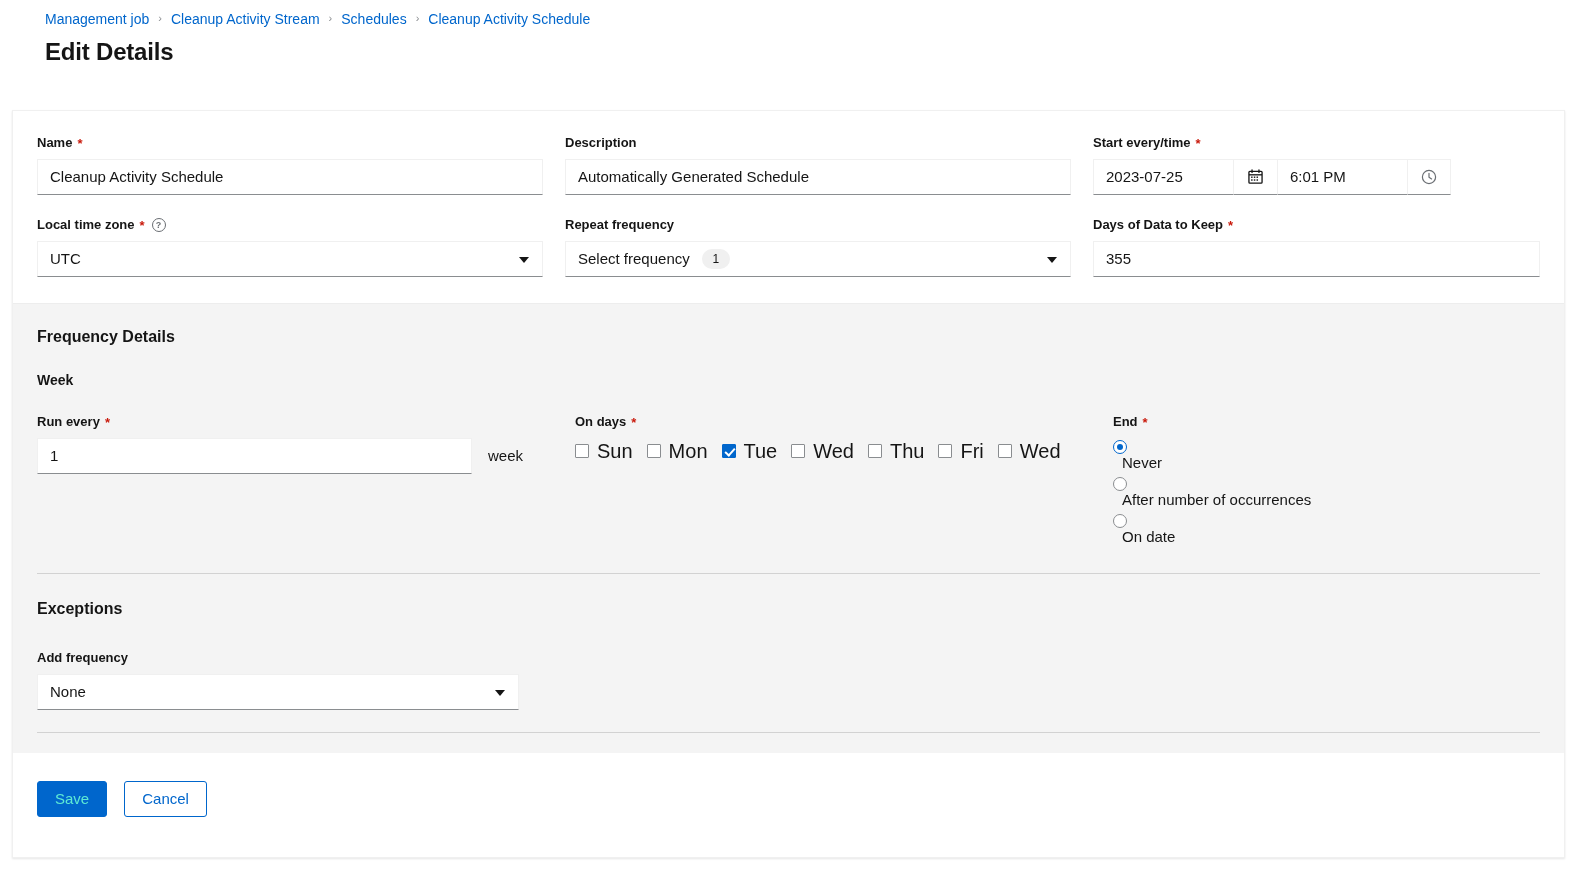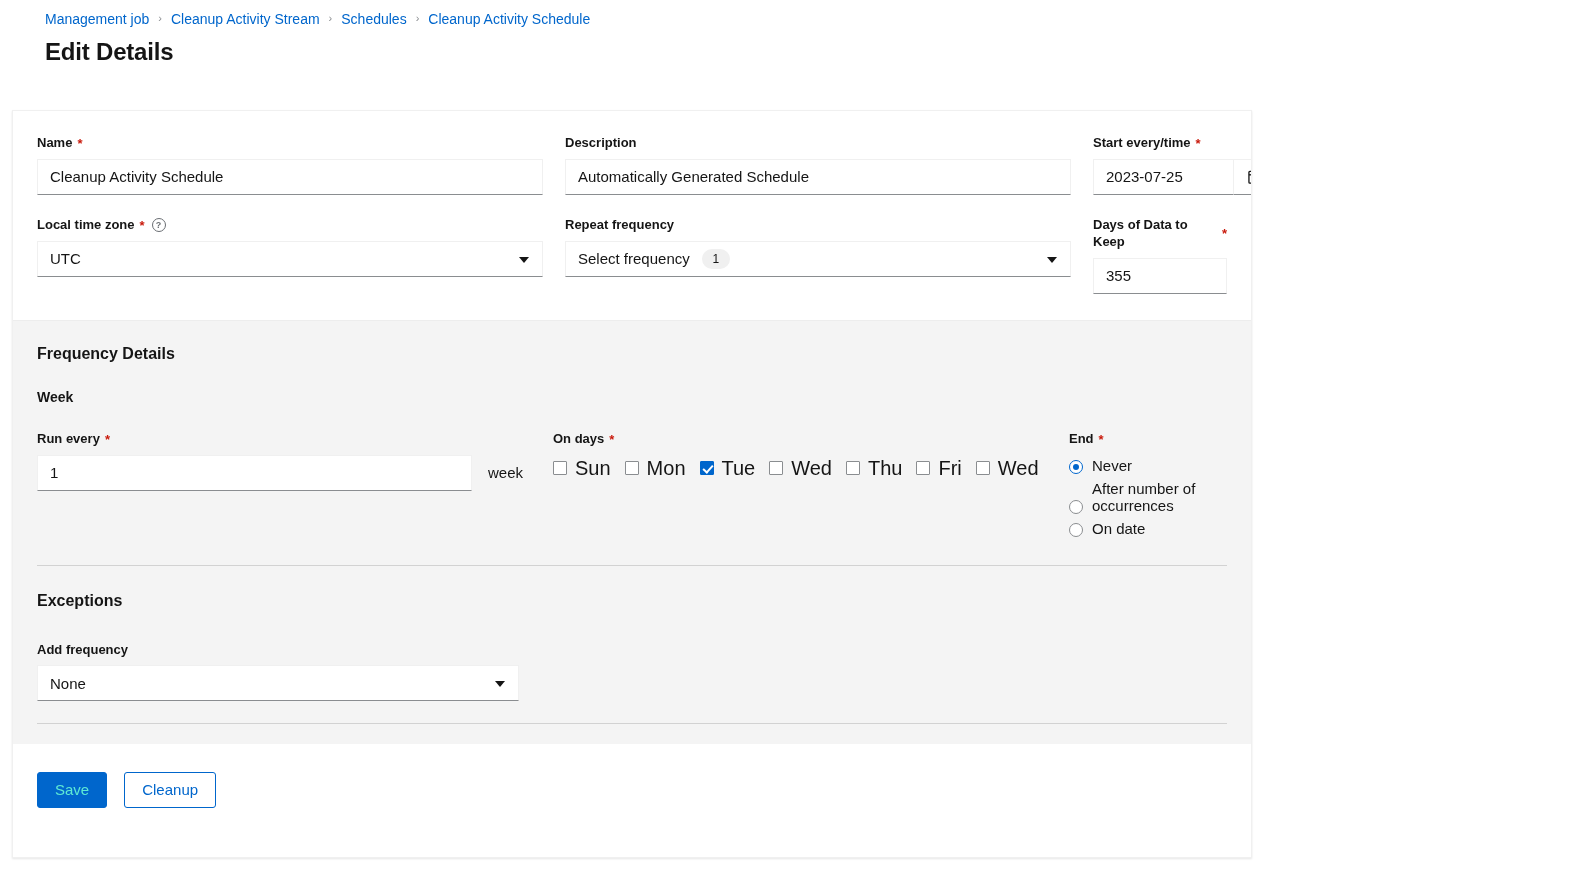--- a/index.html
+++ b/index.html
@@ -20,21 +20,21 @@
     color: #8a8d90; margin: 0 9px; font-size: 11px; display: inline-block;
     transform: translateY(-1px);
   }
   .page-title {
     font-size: 24px; font-weight: 700; letter-spacing: -0.2px;
     margin: 12px 0 0 0; line-height: 1.2;
   }
 
   
   .card {
-    position: absolute; left: 12px; top: 110px; width: 1240px; height: 748px;
+    position: absolute; left: 12px; top: 110px; width: 1553px; height: 748px;
     background: #ffffff; border: 1px solid #f0f0f0;
     box-shadow: 0 1px 2px rgba(3,3,3,0.10);
     overflow: hidden;
   }
   .section-white { background:#fff; padding: 24px 24px 26px 24px; }
   .section-gray  { background:#f4f4f4; padding: 24px 24px 20px 24px; border-top:1px solid #ededed; }
   .section-foot  { background:#fff; padding: 28px 24px 24px 24px; }
 
   
   .grid3 { display: grid; grid-template-columns: 506px 506px 1fr; column-gap: 22px; }
@@ -91,42 +91,42 @@
     border-right: none; cursor: pointer;
   }
   .dt-time { width: 130px; padding: 0 4px 0 12px; border-right:none; }
   .dt-clockbtn { width: 44px; justify-content: center; cursor: pointer; }
   .icon-svg { display: block; }
 
   
   .sec-title { font-size: 16px; font-weight: 700; margin: 0 0 26px 0; }
   .sub-title { font-size: 14px; font-weight: 700; margin: 0 0 26px 0; }
 
-  .freq-grid { display: grid; grid-template-columns: 506px 506px 1fr; column-gap: 10px; }
+  .freq-grid { display: grid; grid-template-columns: 506px 506px 1fr; column-gap: 32px; }
 
   .runevery-row { display: flex; align-items: center; }
   .runevery-row .pf-input { width: 435px; }
   .unit-label { font-size: 15px; margin-left: 16px; color:#151515; }
 
   .days-row { display: flex; align-items: center; flex-wrap: wrap; padding-top: 2px; }
   .day-item { display: flex; align-items: center; margin-right: 14px; }
   .cb {
     width: 14px; height: 14px; border: 1px solid #8a8d90; background: #fff;
     border-radius: 1px; display: inline-block; position: relative; cursor: pointer;
     flex: none;
   }
   .cb.checked { background: #06c; border-color: #06c; }
   .cb.checked::after {
     content: ""; position: absolute; left: 4px; top: 1px; width: 4px; height: 8px;
     border: solid #fff; border-width: 0 2px 2px 0; transform: rotate(42deg);
   }
   .day-label { font-size: 20px; margin-left: 8px; color: #151515; }
 
   .radio-list { padding-top: 2px; }
-  .radio-item { display: flex; align-items: flex-end; margin-bottom: 6px; }
+  .radio-item { display: flex; align-items: flex-start; margin-bottom: 6px; flex-direction: column; }
   .rb {
     width: 14px; height: 14px; border-radius: 50%; border: 1px solid #8a8d90;
     background: #fff; display: inline-block; position: relative; cursor: pointer; flex:none;
   }
   .rb.selected { border-color: #06c; border-width: 1px; }
   .rb.selected::after {
     content: ""; position: absolute; left: 3px; top: 3px; width: 6px; height: 6px;
     border-radius: 50%; background: #06c;
   }
   .radio-label { font-size: 15px; margin-left: 9px; color:#151515; }
@@ -339,18 +339,18 @@
           <span class="caret"></span>
         </div>
       </div>
 
       <div class="divider"></div>
     </div>
 
     <div class="section-foot">
       <div class="btn-row">
         <button class="btn btn-primary">Save</button>
-        <button class="btn btn-secondary">Cleanup</button>
+        <button class="btn btn-secondary">Cancel</button>
       </div>
     </div>
 
   </div>
 </div>
 
 </body></html>

